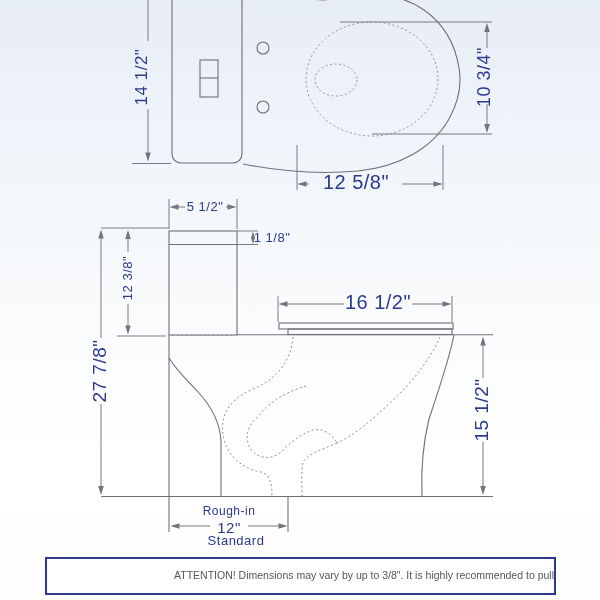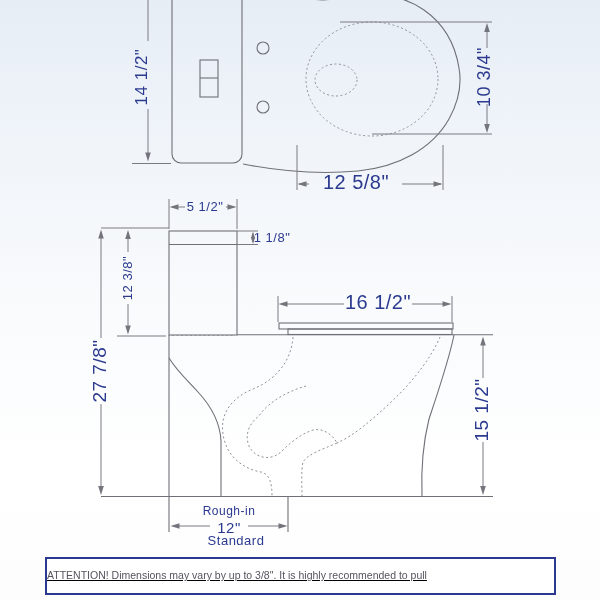--- a/index.html
+++ b/index.html
@@ -12,21 +12,21 @@
   .dim-label{
     position:absolute;color:#2b3a8f;white-space:nowrap;
     transform:translate(-50%,-50%);line-height:1;letter-spacing:0.5px;
   }
   .dim-label.rot{transform:translate(-50%,-50%) rotate(-90deg);}
   .fs13{font-size:13px;} .fs14{font-size:12px;} .fs15{font-size:15px;}
   .fs17{font-size:17px;} .fs18{font-size:18px;} .fs19{font-size:19px;} .fs20{font-size:20px;}
   #attention-box{
     position:absolute;left:45px;top:557px;width:507px;height:34px;
     border:2px solid #2b3990;background:rgba(255,255,255,0.75);
-    display:flex;flex-direction:column;align-items:flex-start;justify-content:center;text-decoration:underline;
+    display:flex;flex-direction:column;align-items:flex-end;justify-content:center;
   }
   #attention-box span{
     font-size:10.5px;line-height:13.5px;color:#54555e;text-align:center;white-space:nowrap;
   }
 </style>
 </head>
 <body>
 
 <svg id="drawing" width="600" height="600" viewBox="0 0 600 600" fill="none">
   <defs>

